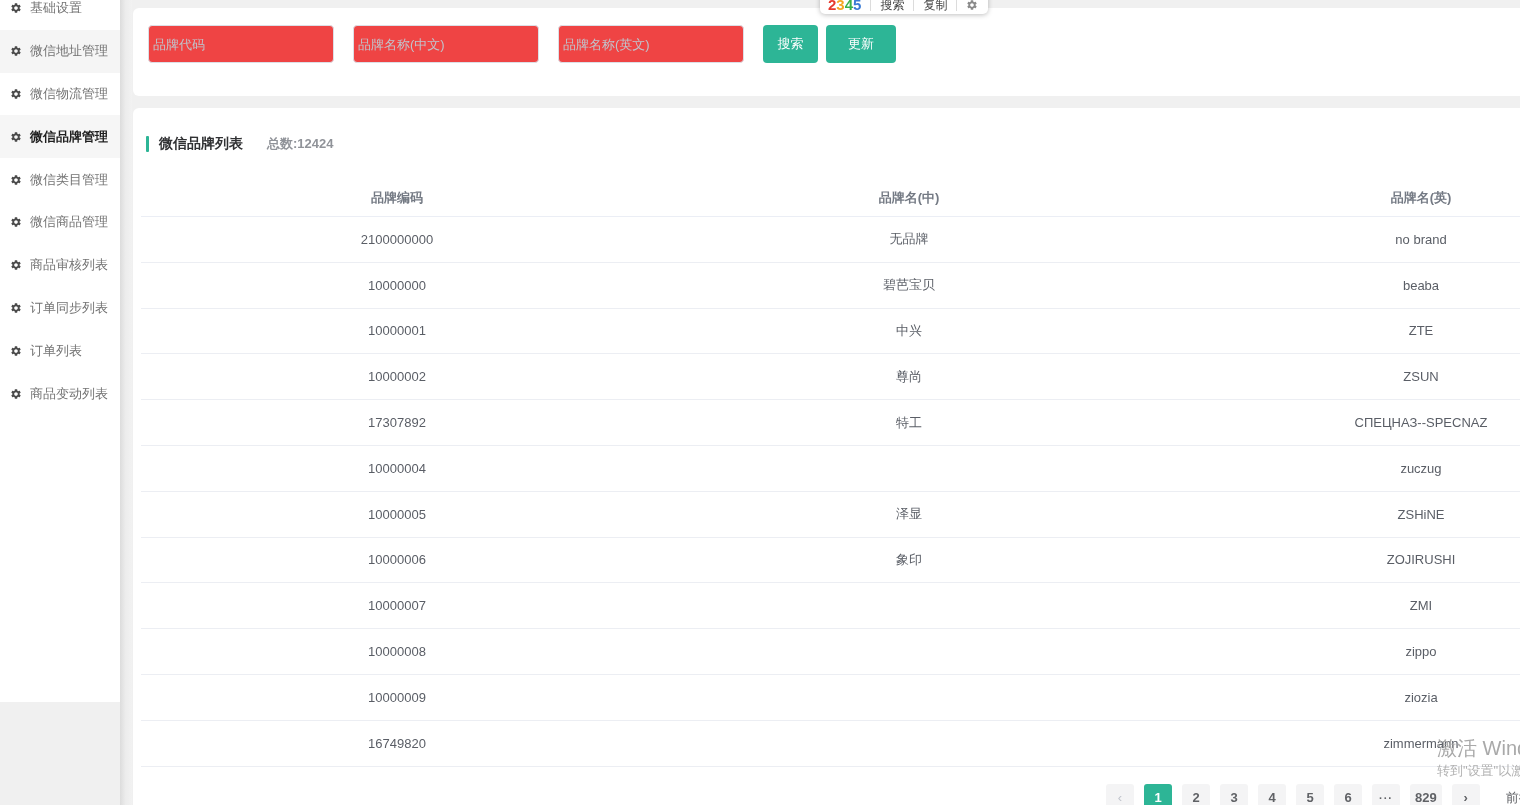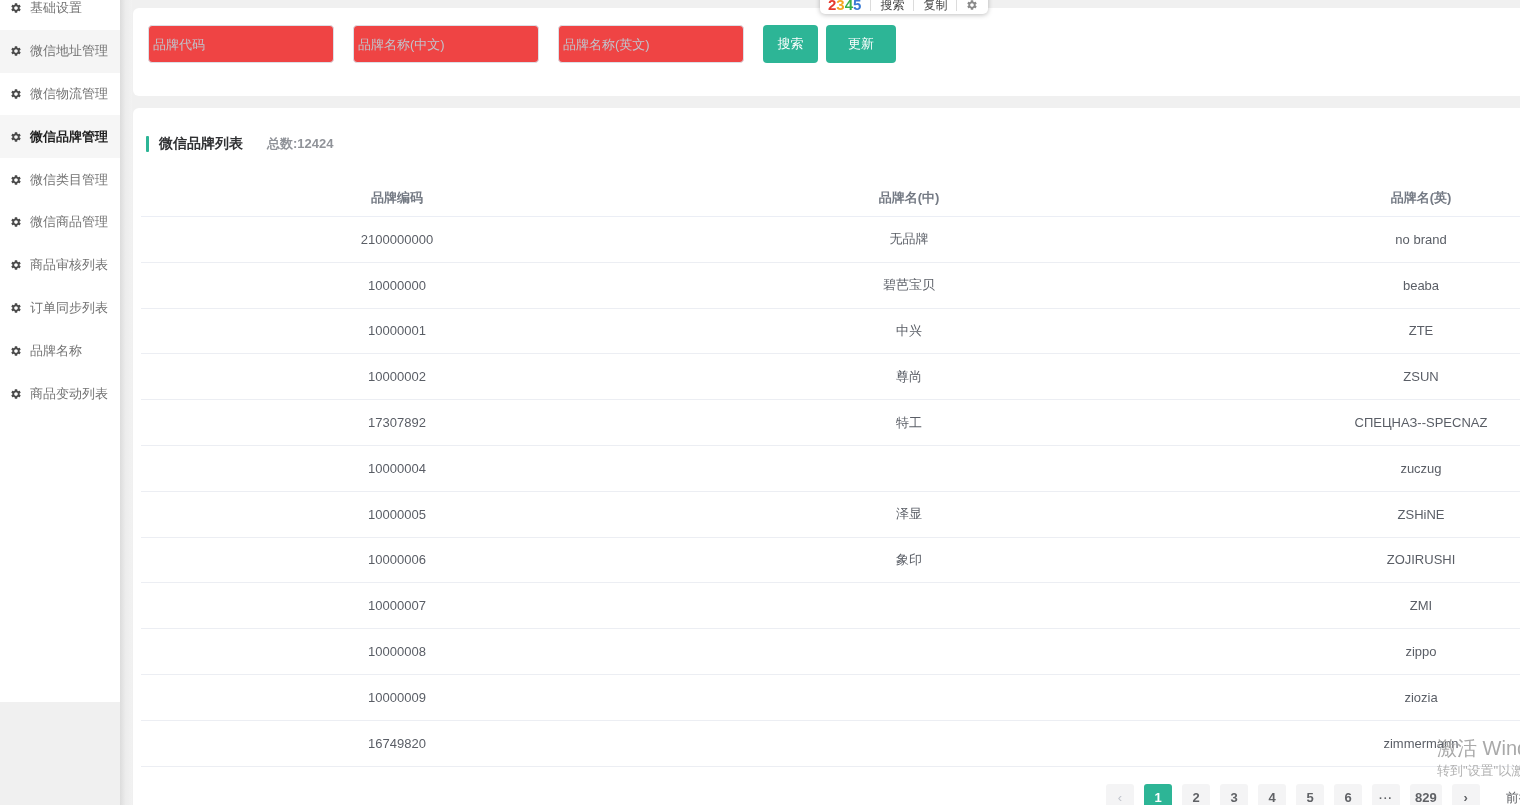--- a/index.html
+++ b/index.html
@@ -164,21 +164,21 @@
           </svg>
         </span>
         <span>订单同步列表</span>
       </div>
       <div class="side-item">
         <span class="gear-icon">
           <svg viewBox="0 0 24 24" xmlns="http://www.w3.org/2000/svg">
             <path d="M19.14,12.94c0.04-0.3,0.06-0.61,0.06-0.94c0-0.32-0.02-0.64-0.07-0.94l2.03-1.58c0.18-0.14,0.23-0.41,0.12-0.61l-1.92-3.32c-0.12-0.22-0.37-0.29-0.59-0.22l-2.39,0.96c-0.5-0.38-1.03-0.7-1.62-0.94L14.4,2.81c-0.04-0.24-0.24-0.41-0.48-0.41h-3.84c-0.24,0-0.43,0.17-0.47,0.41L9.25,5.35C8.66,5.59,8.12,5.92,7.63,6.29L5.24,5.33c-0.22-0.08-0.47,0-0.59,0.22L2.74,8.87C2.62,9.08,2.66,9.34,2.86,9.48l2.03,1.58C4.84,11.36,4.8,11.69,4.8,12s0.02,0.64,0.07,0.94l-2.03,1.58c-0.18,0.14-0.23,0.41-0.12,0.61l1.92,3.32c0.12,0.22,0.37,0.29,0.59,0.22l2.39-0.96c0.5,0.38,1.03,0.7,1.62,0.94l0.36,2.54c0.05,0.24,0.24,0.41,0.48,0.41h3.84c0.24,0,0.44-0.17,0.47-0.41l0.36-2.54c0.59-0.24,1.13-0.56,1.62-0.94l2.39,0.96c0.22,0.08,0.47,0,0.59-0.22l1.92-3.32c0.12-0.22,0.07-0.47-0.12-0.61L19.14,12.94z M12,15.6c-1.98,0-3.6-1.62-3.6-3.6s1.62-3.6,3.6-3.6s3.6,1.62,3.6,3.6S13.98,15.6,12,15.6z"></path>
           </svg>
         </span>
-        <span>品牌名称</span>
+        <span>订单列表</span>
       </div>
       <div class="side-item">
         <span class="gear-icon">
           <svg viewBox="0 0 24 24" xmlns="http://www.w3.org/2000/svg">
             <path d="M19.14,12.94c0.04-0.3,0.06-0.61,0.06-0.94c0-0.32-0.02-0.64-0.07-0.94l2.03-1.58c0.18-0.14,0.23-0.41,0.12-0.61l-1.92-3.32c-0.12-0.22-0.37-0.29-0.59-0.22l-2.39,0.96c-0.5-0.38-1.03-0.7-1.62-0.94L14.4,2.81c-0.04-0.24-0.24-0.41-0.48-0.41h-3.84c-0.24,0-0.43,0.17-0.47,0.41L9.25,5.35C8.66,5.59,8.12,5.92,7.63,6.29L5.24,5.33c-0.22-0.08-0.47,0-0.59,0.22L2.74,8.87C2.62,9.08,2.66,9.34,2.86,9.48l2.03,1.58C4.84,11.36,4.8,11.69,4.8,12s0.02,0.64,0.07,0.94l-2.03,1.58c-0.18,0.14-0.23,0.41-0.12,0.61l1.92,3.32c0.12,0.22,0.37,0.29,0.59,0.22l2.39-0.96c0.5,0.38,1.03,0.7,1.62,0.94l0.36,2.54c0.05,0.24,0.24,0.41,0.48,0.41h3.84c0.24,0,0.44-0.17,0.47-0.41l0.36-2.54c0.59-0.24,1.13-0.56,1.62-0.94l2.39,0.96c0.22,0.08,0.47,0,0.59-0.22l1.92-3.32c0.12-0.22,0.07-0.47-0.12-0.61L19.14,12.94z M12,15.6c-1.98,0-3.6-1.62-3.6-3.6s1.62-3.6,3.6-3.6s3.6,1.62,3.6,3.6S13.98,15.6,12,15.6z"></path>
           </svg>
         </span>
         <span>商品变动列表</span>
       </div>
     </div>

